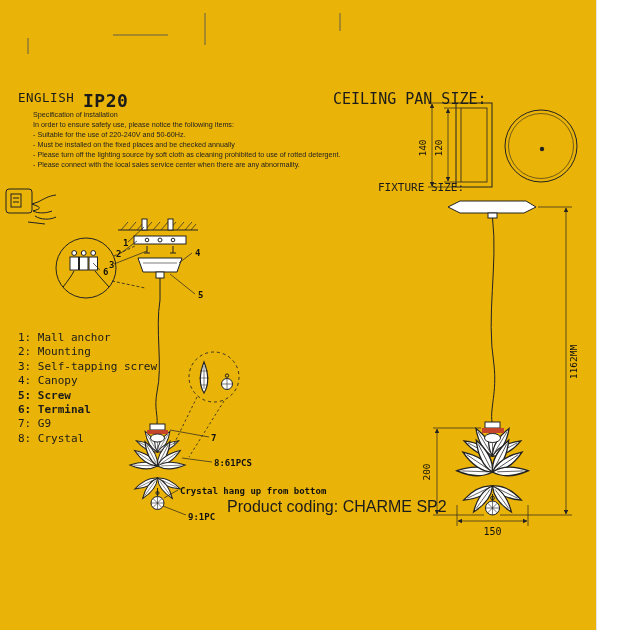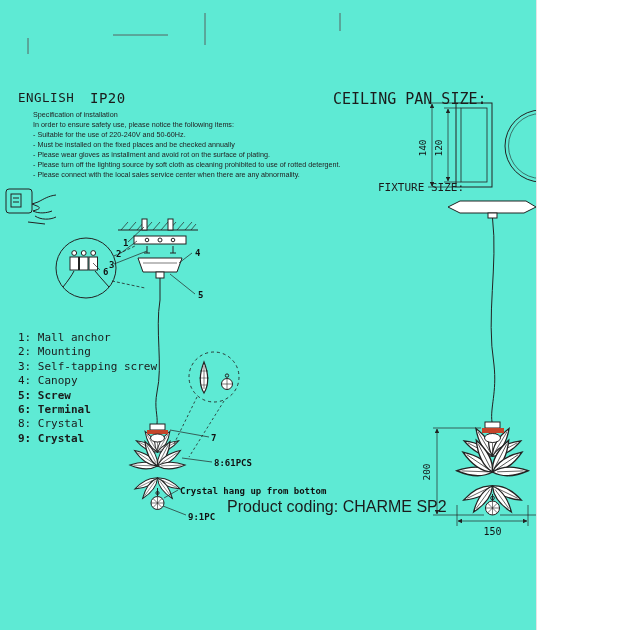--- a/index.html
+++ b/index.html
@@ -1,24 +1,24 @@
 <!DOCTYPE html>
 <html><head>
 <meta charset="utf-8">
 <style>
   * { margin:0; padding:0; box-sizing:border-box; }
   html,body { background:#fff; }
   .page {
-    position:relative; width:536px; height:630px; background:#5eead4;
+    position:relative; width:596px; height:630px; background:#eab308;
     font-family:"Liberation Sans", sans-serif; color:#1b1b1b; overflow:hidden;
     outline:1px solid #e4e4e4;
   }
   .t { position:absolute; white-space:nowrap; }
   .lang { left:18px; top:90px; font-size:12.5px; letter-spacing:.5px; font-family:"DejaVu Sans Mono",monospace; }
-  .ip   { left:90px; top:90px; font-size:14px; letter-spacing:.5px; font-family:"DejaVu Sans Mono",monospace; }
+  .ip   { left:83px; top:90px; font-size:18px; letter-spacing:.5px; font-family:"DejaVu Sans Mono",monospace;font-weight:bold; }
   .cps  { left:333px; top:90px; font-size:15px; font-family:"DejaVu Sans Mono",monospace; }
   .fxs  { left:378px; top:181px; font-size:11px; font-family:"DejaVu Sans Mono",monospace; }
   .spec { position:absolute; left:5px; top:110px; font-size:7.2px; line-height:10px; color:#222;margin-left:28px; }
   .spec-line { white-space:nowrap; }
   .parts { position:absolute; left:18px; top:331px; font-family:"DejaVu Sans Mono",monospace; font-size:11px; line-height:14.4px; }
   .part { white-space:nowrap; }
   .bold { font-weight:bold; }
   .coding { left:227px; top:498px; font-size:16px; }
   svg.drawings { position:absolute; left:0; top:0; }
   svg text { font-family:"DejaVu Sans Mono",monospace; fill:#111; }
@@ -31,34 +31,33 @@
   <div class="t lang">ENGLISH</div>
   <div class="t ip">IP20</div>
   <div class="t cps">CEILING PAN SIZE:</div>
   <div class="t fxs">FIXTURE SIZE:</div>
 
   <div class="spec">
     <div class="spec-line">Specification of installation</div>
     <div class="spec-line">In order to ensure safety use, please notice the following items:</div>
     <div class="spec-line">- Suitable for the use of 220-240V and 50-60Hz.</div>
     <div class="spec-line">- Must be installed on the fixed places and be checked annually</div>
-    <div class="spec-line">- Please wear gloves as installment and avoid rot on the surface of plating.</div>
     <div class="spec-line">- Please turn off the lighting source by soft cloth as cleaning prohibited to use of rotted detergent.</div>
     <div class="spec-line">- Please connect with the local sales service center when there are any abnormality.</div>
   </div>
 
   <div class="parts">
     <div class="part">1: Mall anchor</div>
     <div class="part">2: Mounting</div>
     <div class="part">3: Self-tapping screw</div>
     <div class="part">4: Canopy</div>
     <div class="part bold">5: Screw</div>
     <div class="part bold">6: Terminal</div>
+    <div class="part">7: G9</div>
     <div class="part">8: Crystal</div>
-    <div class="part bold">9: Crystal</div>
   </div>
 
   <div class="t coding">Product coding: CHARME SP2</div>
 
   <svg class="drawings" width="630" height="630" viewBox="0 0 630 630">
     <defs>
       <marker id="arr" viewBox="0 0 10 10" refX="9" refY="5" markerWidth="7" markerHeight="7" orient="auto-start-reverse">
         <path d="M0,0 L10,5 L0,10 z" fill="#222"></path>
       </marker>
       <g id="petal">

